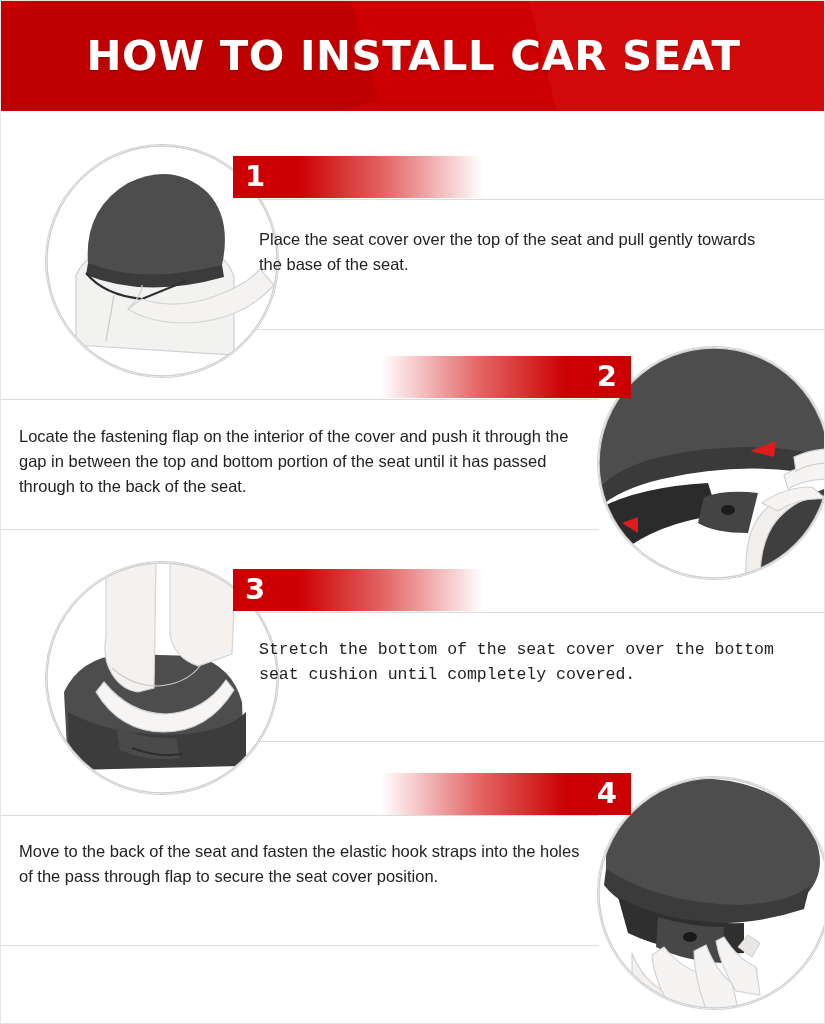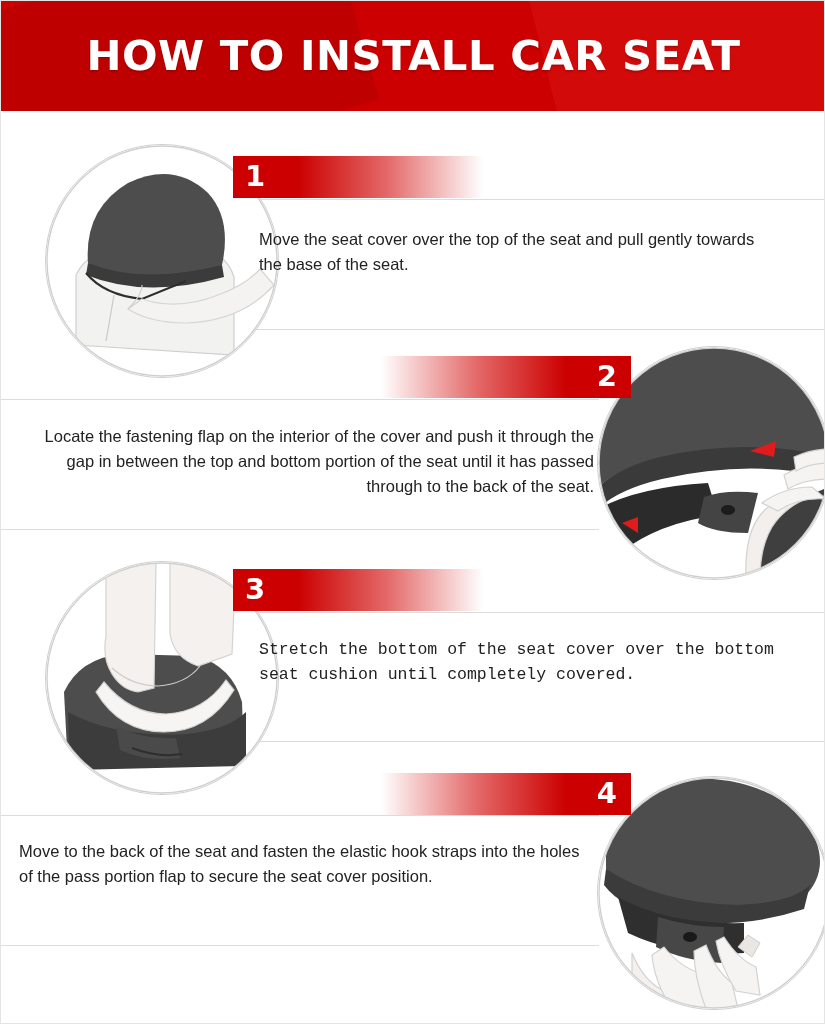--- a/index.html
+++ b/index.html
@@ -133,21 +133,21 @@
 
   
   #step1 .circle { left: 44px;  top: 143px; }
   #step1 .banner { left: 232px; top: 155px; }
   #step1 .steptext { left: 258px; top: 226px; width: 520px; }
   #step1 .hr.a { left: 232px; top: 198px; width: 593px; }
   #step1 .hr.b { left: 232px; top: 328px; width: 593px; }
 
   #step2 .circle { left: 596px; top: 345px; }
   #step2 .banner { left: 380px; top: 355px; }
-  #step2 .steptext { left: 18px; top: 423px; width: 575px; text-align: right; }
+  #step2 .steptext { left: 18px; top: 423px; width: 575px; }
   #step2 .hr.a { left: 0;   top: 398px; width: 598px; }
   #step2 .hr.b { left: 0;   top: 528px; width: 598px; }
 
   #step3 .circle { left: 44px;  top: 560px; }
   #step3 .banner { left: 232px; top: 568px; }
   #step3 .steptext { left: 258px; top: 636px; width: 520px; font-family: Liberation Mono, monospace; }
   #step3 .hr.a { left: 232px; top: 611px; width: 593px; }
   #step3 .hr.b { left: 232px; top: 740px; width: 593px; }
 
   #step4 .circle { left: 596px; top: 775px; }
@@ -190,21 +190,21 @@
         </g>
         <circle cx="116" cy="116" r="115" fill="none" stroke="#cfcfcf" stroke-width="1.4"></circle>
       </svg>
     </div>
 
     <div class="banner ltr">
       <div class="bar"></div>
       <div class="num">1</div>
     </div>
 
-    <div class="steptext">Move the seat cover over the top of the seat and pull gently towards the base of the seat.</div>
+    <div class="steptext">Place the seat cover over the top of the seat and pull gently towards the base of the seat.</div>
   </div>
 
   <div class="step" id="step2">
     <div class="hr a"></div>
     <div class="hr b"></div>
 
     <div class="circle">
       <svg width="232" height="232" viewBox="0 0 232 232">
         <defs>
           <clipPath id="c2">
@@ -298,16 +298,16 @@
         </g>
         <circle cx="116" cy="116" r="115" fill="none" stroke="#cfcfcf" stroke-width="1.4"></circle>
       </svg>
     </div>
 
     <div class="banner rtl">
       <div class="bar"></div>
       <div class="num">4</div>
     </div>
 
-    <div class="steptext">Move to the back of the seat and fasten the elastic hook straps into the holes of the pass portion flap to secure the seat cover position.</div>
+    <div class="steptext">Move to the back of the seat and fasten the elastic hook straps into the holes of the pass through flap to secure the seat cover position.</div>
   </div>
 
 </div>
 
 </body></html>

